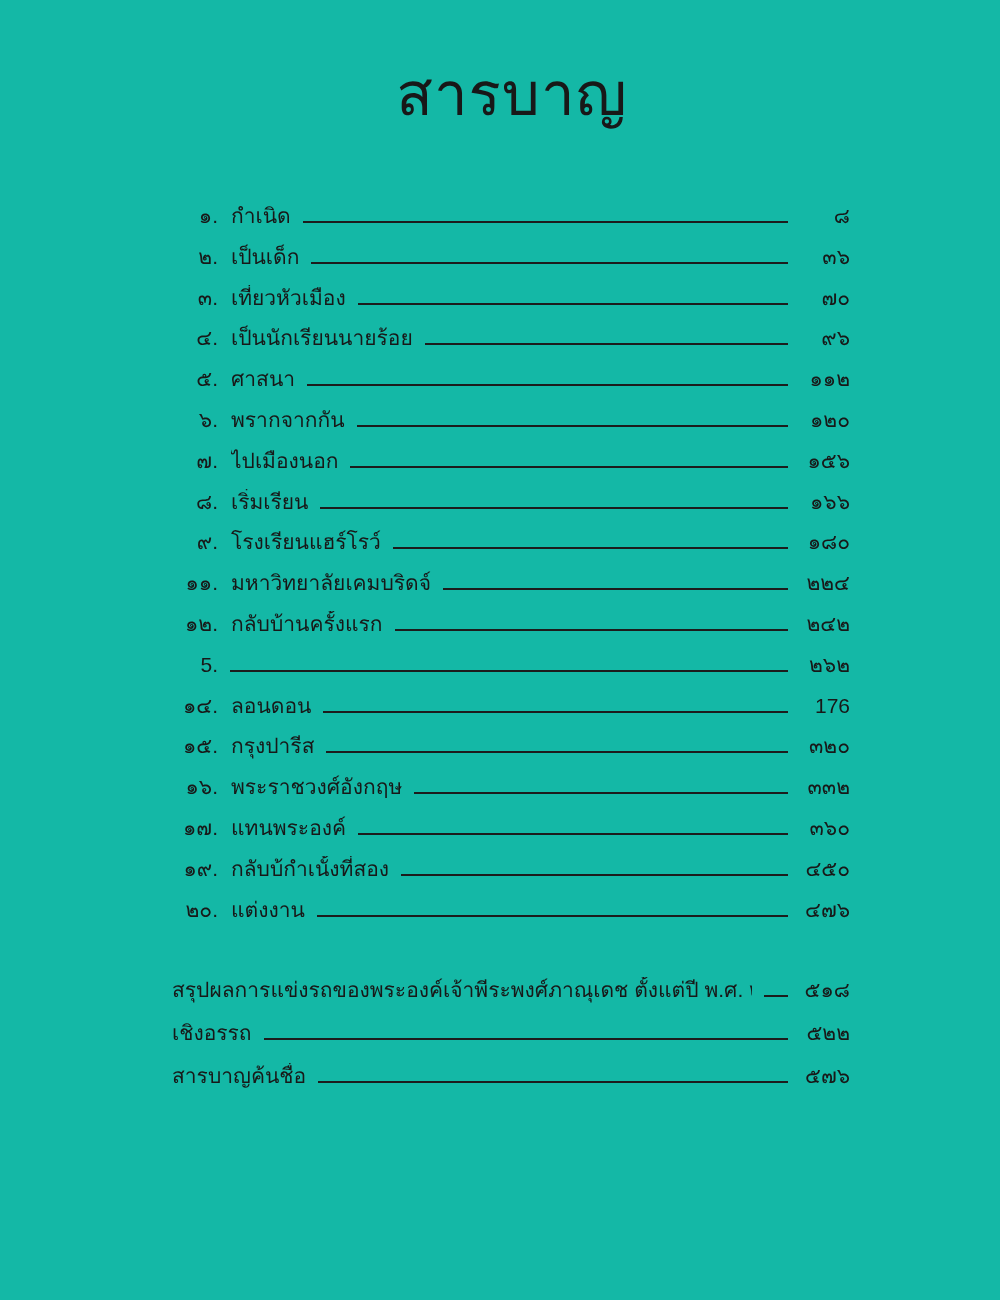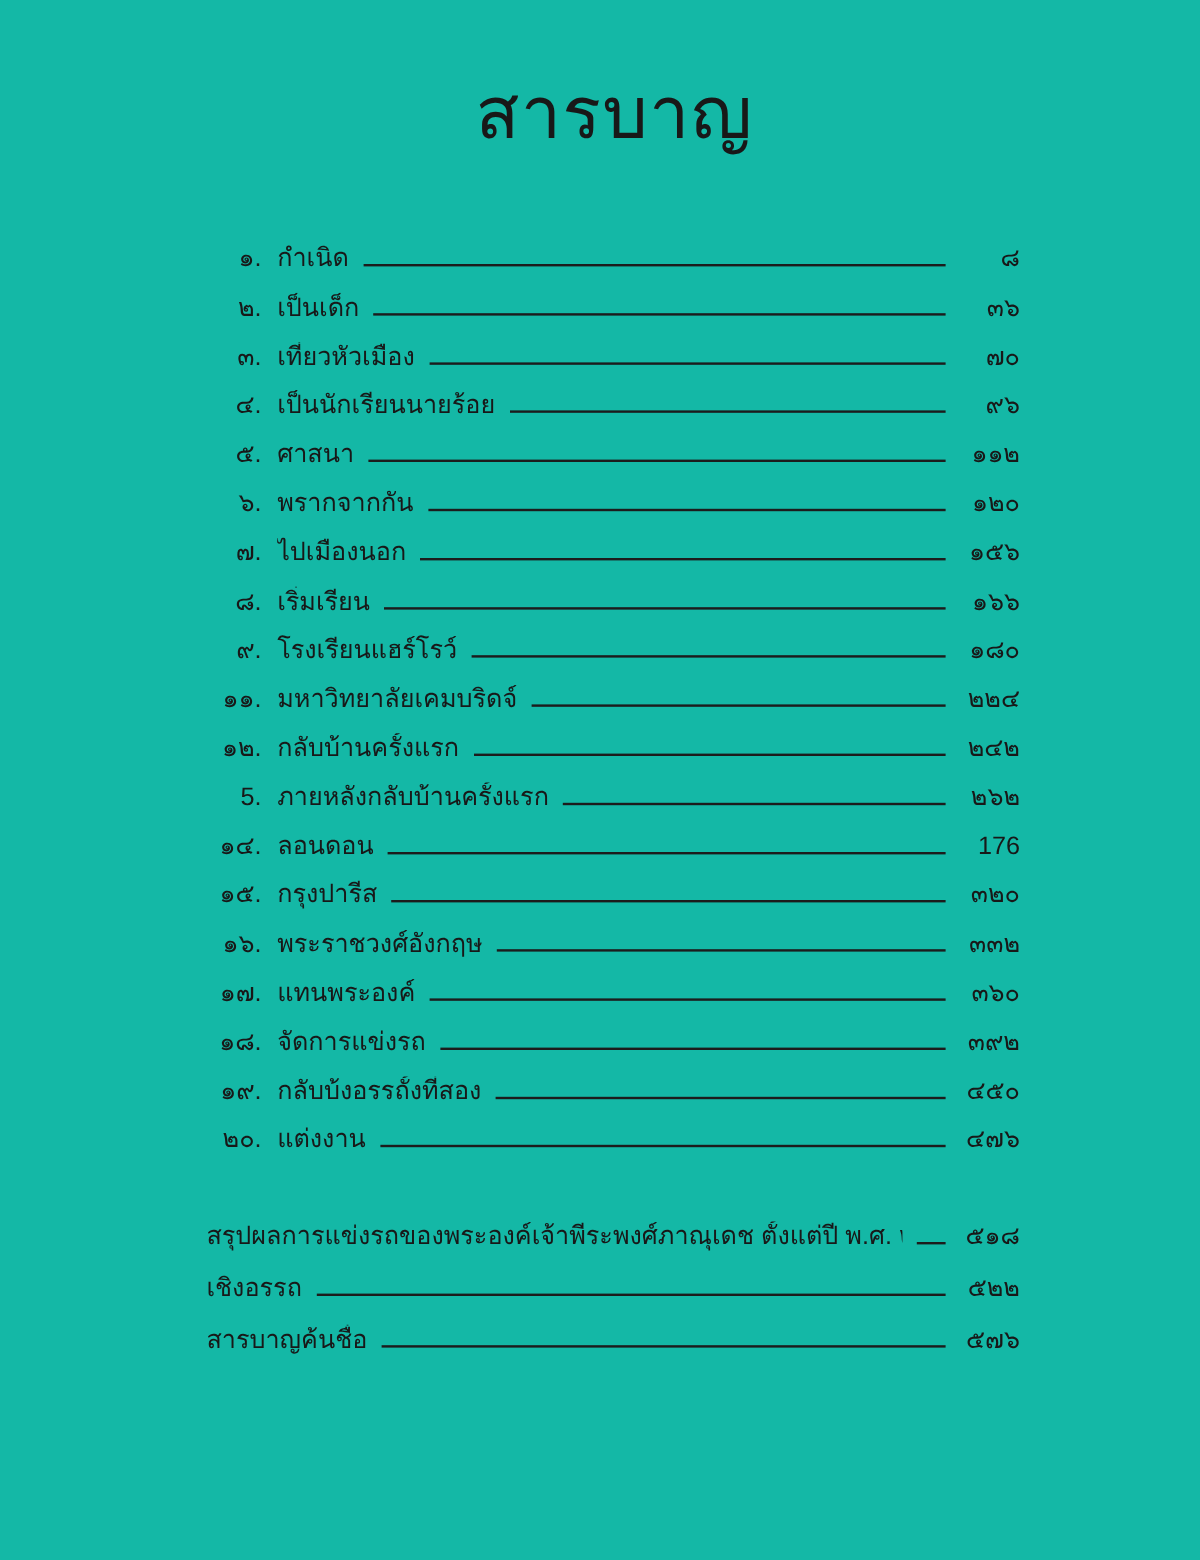--- a/index.html
+++ b/index.html
@@ -140,21 +140,20 @@
     <span class="pg">๒๒๔</span>
   </div>
       <div class="row">
     <span class="num">๑๒.</span>
     <span class="label">กลับบ้านครั้งแรก</span>
     <span class="leader"></span>
     <span class="pg">๒๔๒</span>
   </div>
       <div class="row">
     <span class="num">5.</span>
-    <span class="label">ภายหลังกลับบ้านครั้งแรก</span>
     <span class="leader"></span>
     <span class="pg">๒๖๒</span>
   </div>
       <div class="row">
     <span class="num">๑๔.</span>
     <span class="label">ลอนดอน</span>
     <span class="leader"></span>
     <span class="pg">176</span>
   </div>
       <div class="row">
@@ -169,28 +168,22 @@
     <span class="leader"></span>
     <span class="pg">๓๓๒</span>
   </div>
       <div class="row">
     <span class="num">๑๗.</span>
     <span class="label">แทนพระองค์</span>
     <span class="leader"></span>
     <span class="pg">๓๖๐</span>
   </div>
       <div class="row">
-    <span class="num">๑๘.</span>
-    <span class="label">จัดการแข่งรถ</span>
-    <span class="leader"></span>
-    <span class="pg">๓๙๒</span>
-  </div>
-      <div class="row">
     <span class="num">๑๙.</span>
-    <span class="label">กลับบ้งอรรถั้งที่สอง</span>
+    <span class="label">กลับบ้กำเนั้งที่สอง</span>
     <span class="leader"></span>
     <span class="pg">๔๕๐</span>
   </div>
       <div class="row">
     <span class="num">๒๐.</span>
     <span class="label">แต่งงาน</span>
     <span class="leader"></span>
     <span class="pg">๔๗๖</span>
   </div>
     </div>

